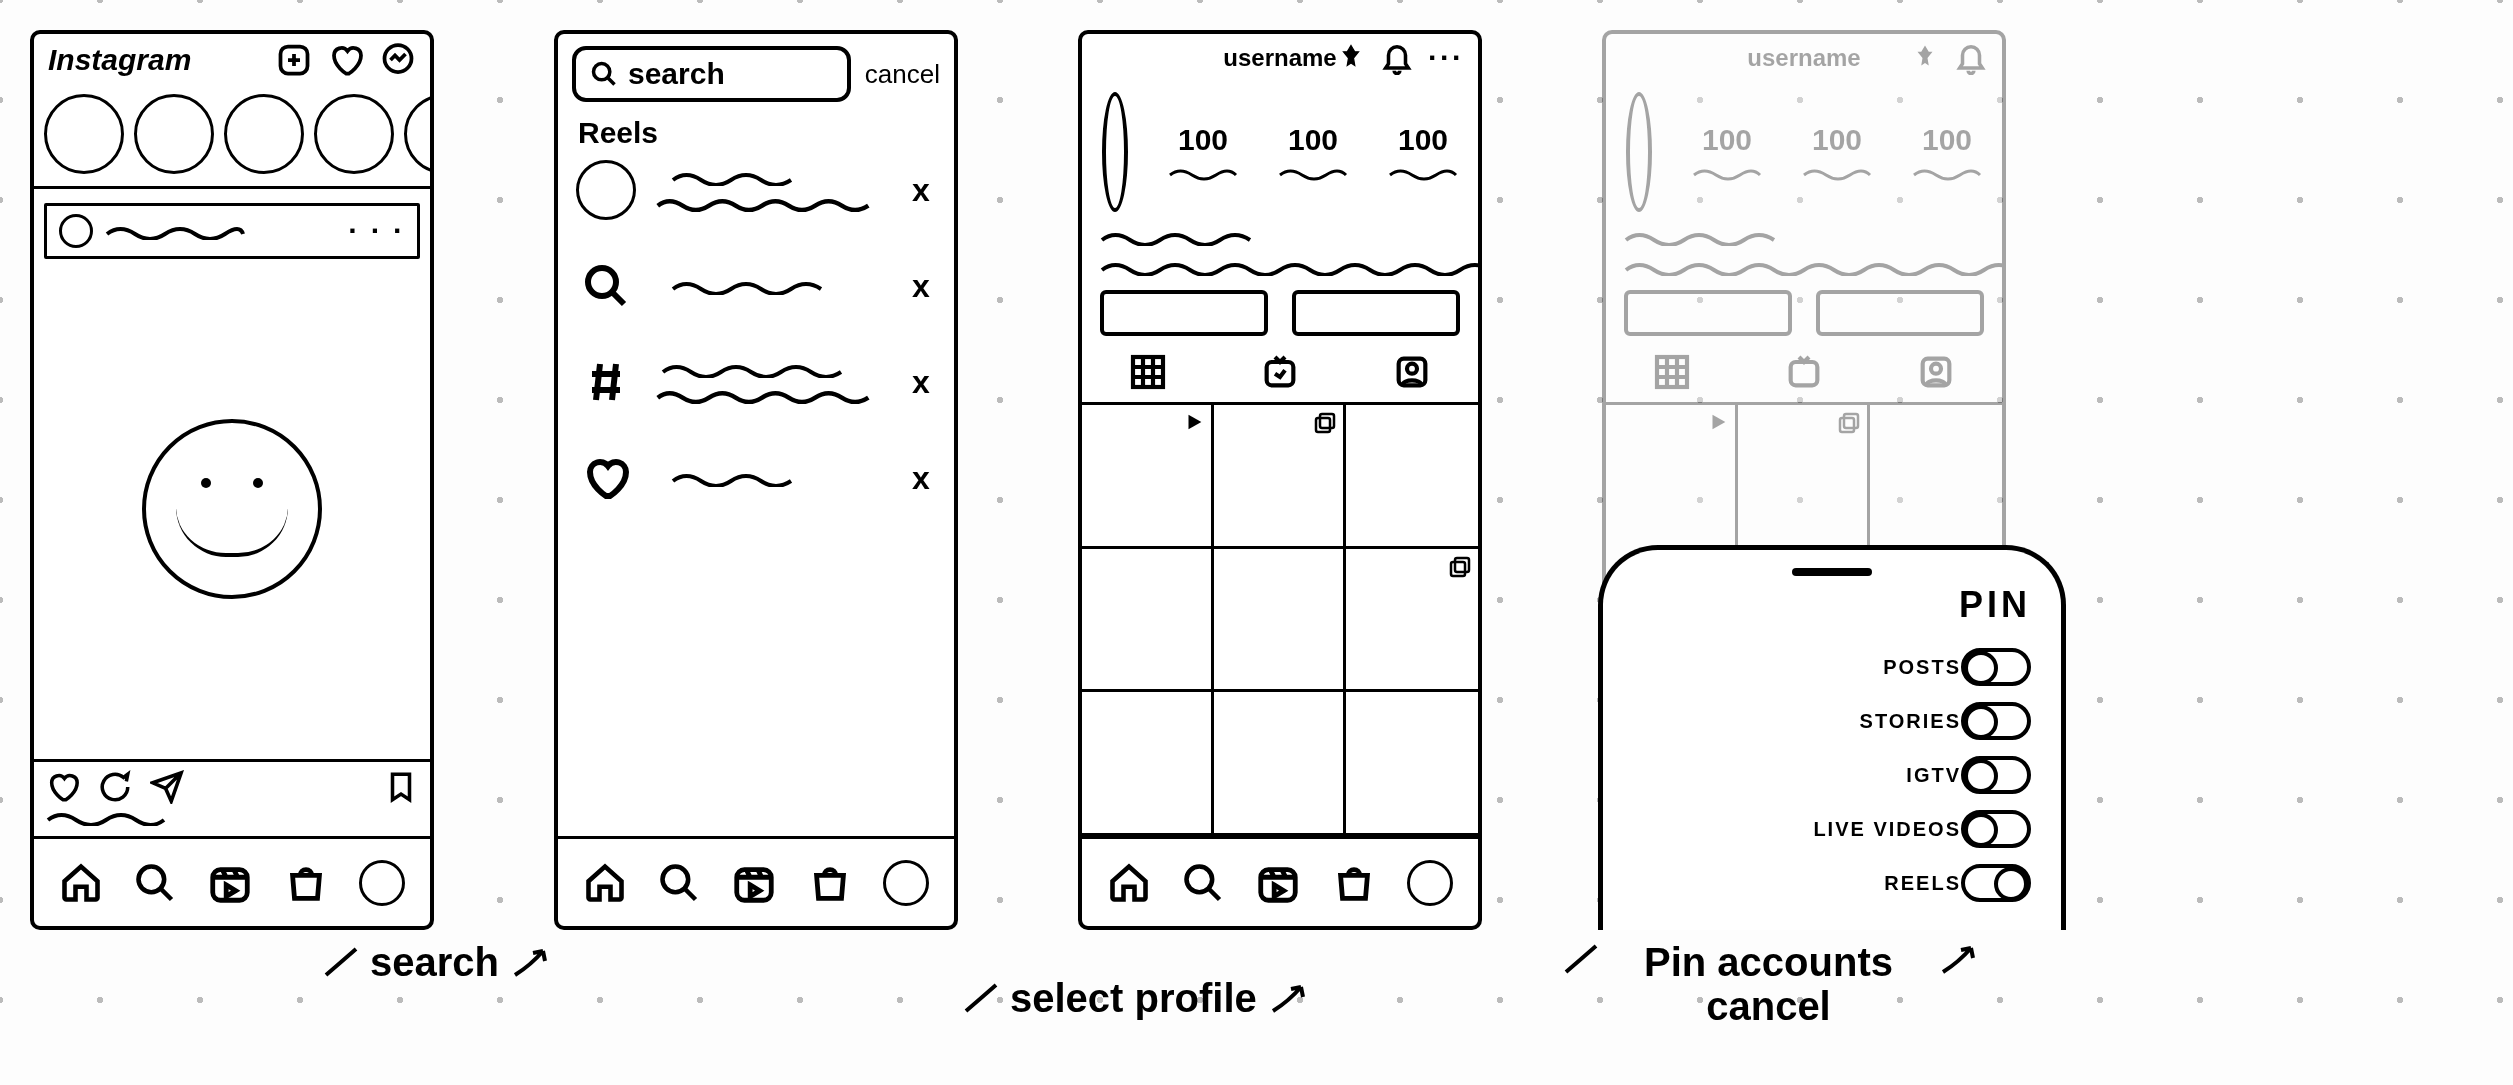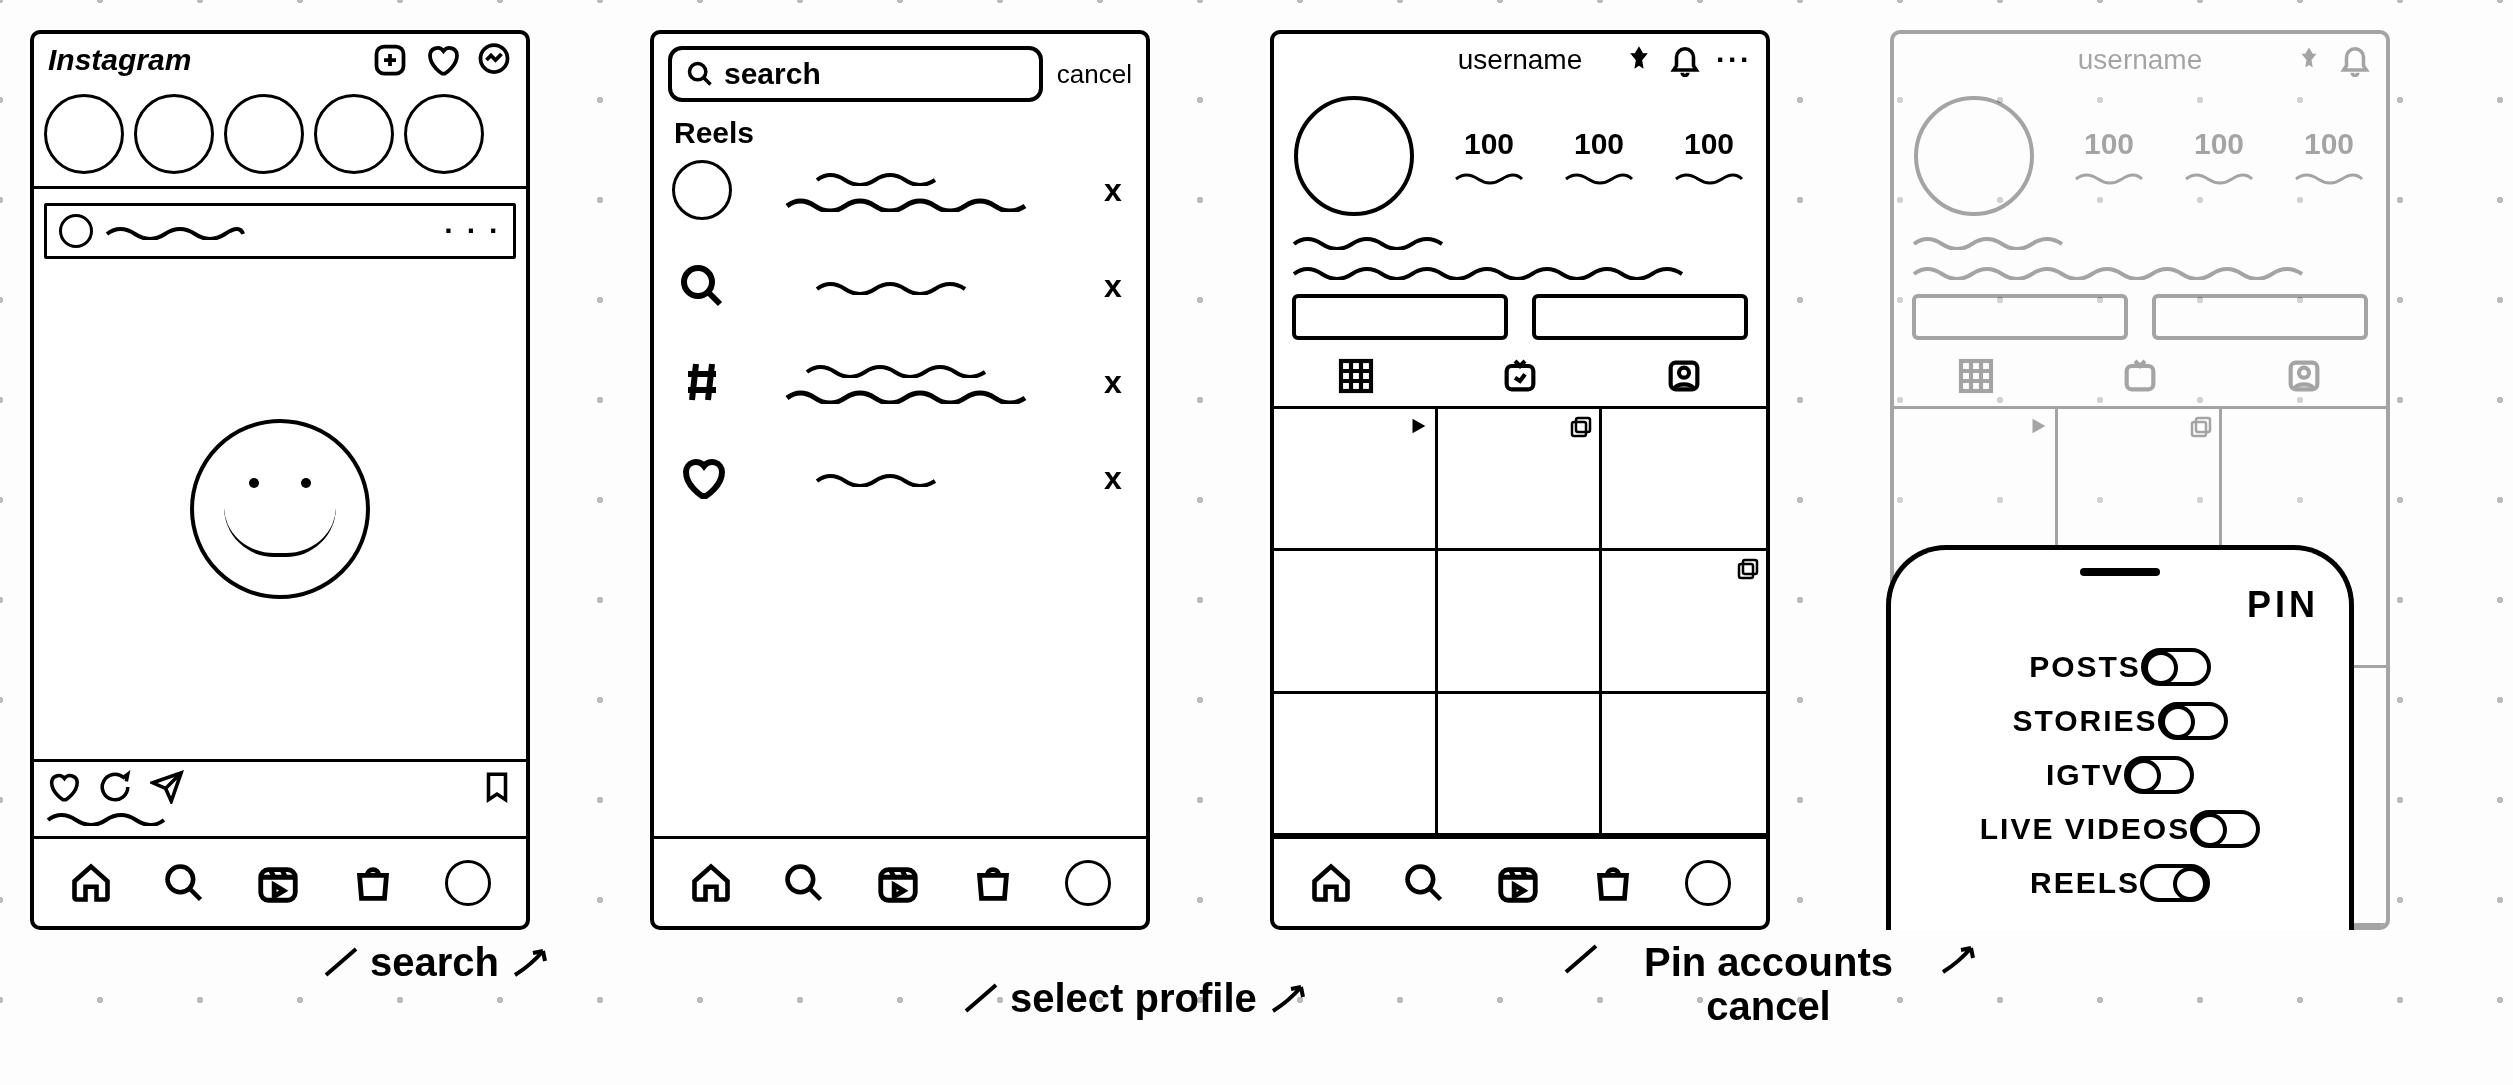--- a/index.html
+++ b/index.html
@@ -22,21 +22,21 @@
   }
   .stage {
     position: relative;
     z-index: 1;
     display: flex;
     gap: 120px;
     padding: 10px 10px 0 10px;
     align-items: flex-start;
   }
   .phone {
-    width: 500px;
+    width: 404px;
     height: 900px;
     border: 4px solid #000;
     border-radius: 10px;
     background: #fff;
     display: flex;
     flex-direction: column;
     overflow: hidden;
     position: relative;
   }
   .phone.faded { opacity: 0.35; }
@@ -101,21 +101,21 @@
   .s2-recent-label { padding: 2px 20px 10px; font-size:30px; font-weight:700; }
   .s2-list { flex:1; padding: 0 18px; display:flex; flex-direction:column; gap:36px; }
   .s2-row { display:flex; align-items:center; gap:20px; }
   .s2-row .lead { width:60px; height:60px; display:flex; align-items:center; justify-content:center; }
   .s2-row .lead.circle { border:3px solid #000; border-radius:50%; }
   .s2-row .lines { flex:1; display:flex; flex-direction:column; gap:8px; }
   .s2-row .x { font-size:32px; font-weight:700; width:30px; text-align:center; }
 
   
   .s3-top { display:flex; align-items:center; justify-content:center; gap:12px; padding:10px; position:relative; }
-  .s3-top .username { font-size:28px; font-weight:400; }
+  .s3-top .username { font-size:24px; font-weight:700; }
   .s3-top .right { position:absolute; right:14px; display:flex; gap:14px; align-items:center; }
   .s3-stats { display:flex; align-items:center; gap:40px; padding: 10px 20px 4px; }
   .s3-avatar { width:120px; height:120px; border:4px solid #000; border-radius:50%; }
   .s3-col { display:flex; flex-direction:column; align-items:center; gap:6px; font-size:30px; font-weight:700; }
   .s3-bio { padding: 12px 18px 8px; display:flex; flex-direction:column; gap:12px; }
   .s3-buttons { display:flex; gap:24px; padding: 6px 18px 10px; }
   .s3-buttons .btn { flex:1; height:46px; border:4px solid #000; border-radius:6px; }
   .s3-tabs { display:flex; justify-content:space-around; padding: 6px 0 10px; }
   .s3-grid { flex:1; display:grid; grid-template-columns:repeat(3,1fr); grid-auto-rows:1fr; border-top:3px solid #000; }
   .s3-grid .cell { border-right:3px solid #000; border-bottom:3px solid #000; position:relative; }
@@ -126,21 +126,21 @@
   .phone4-wrap { position:relative; width:460px; height:900px; }
   .sheet {
     position:absolute; bottom:0; left:-4px; right:-4px;
     background:#fff; border:5px solid #000; border-bottom:none;
     border-radius: 60px 60px 0 0;
     padding: 14px 30px 20px;
     z-index: 5;
   }
   .sheet .handle { width:80px; height:8px; background:#000; border-radius:4px; margin: 4px auto 8px; }
   .sheet .title { text-align:right; font-size:36px; font-weight:700; letter-spacing:4px; margin-bottom:14px;}
-  .sheet-row { display:flex; align-items:center; justify-content:center; padding:8px 0; font-size:30px; font-weight:700; letter-spacing:2px; text-transform:uppercase;}
+  .sheet-row { display:flex; align-items:center; justify-content:flex-end; padding:8px 0; font-size:20px; font-weight:700; letter-spacing:2px; text-transform:uppercase;}
   .toggle { width:70px; height:38px; border:4px solid #000; border-radius:30px; position:relative; }
   .toggle::after { content:""; position:absolute; width:26px; height:26px; border:4px solid #000; border-radius:50%; top:-1px; left:-1px; background:#fff;}
   .toggle.on::after { left:auto; right:-1px; }
 
   .dots3 { font-size:30px; font-weight:900; letter-spacing:2px; }
 
   
   .wline { width:100%; height:18px; }
 </style>
 </head>

